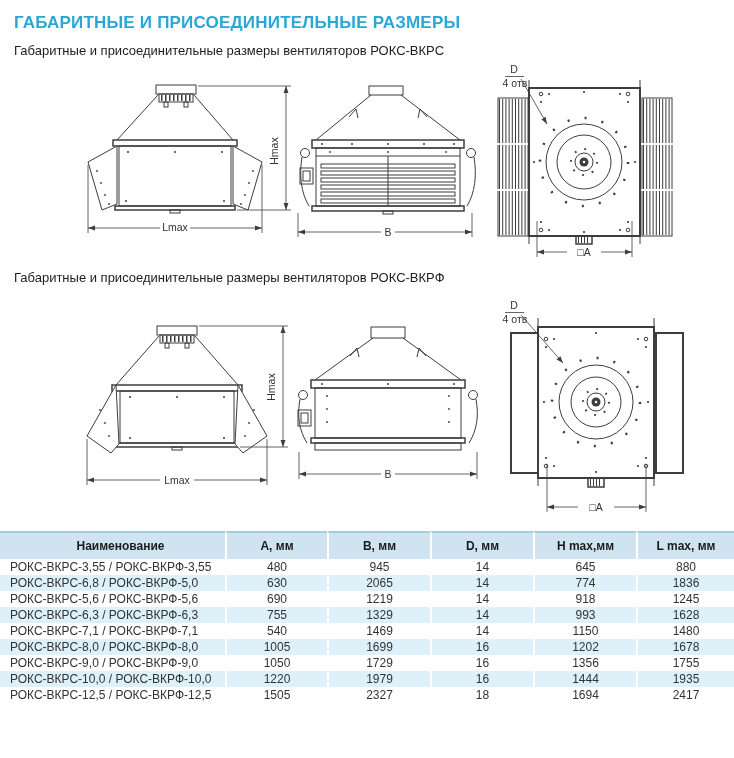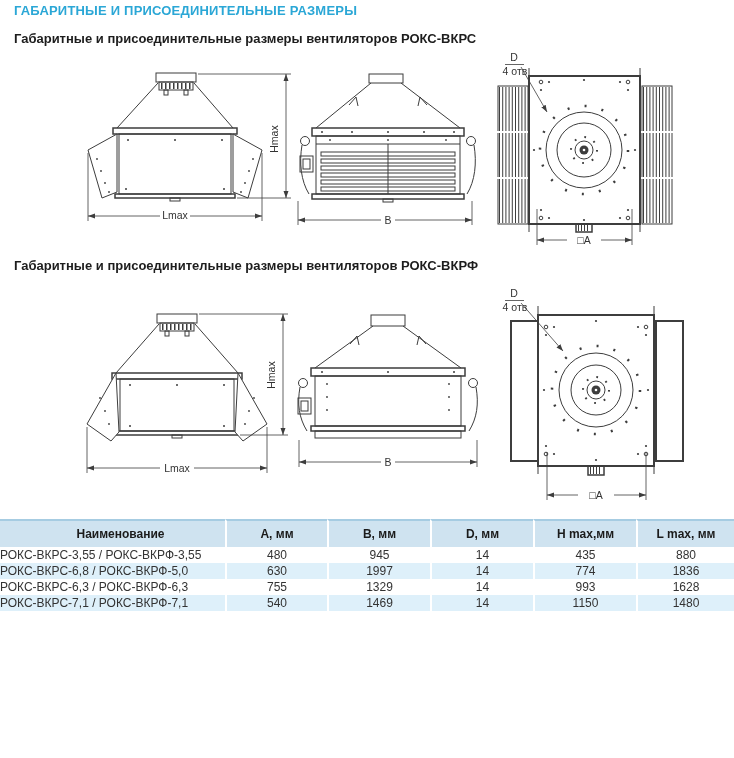--- a/index.html
+++ b/index.html
@@ -1,32 +1,32 @@
 <!DOCTYPE html>
 <html style="--accent: #2ba7d6; --table-header-bg: #cfe3f0; --table-stripe-bg: #def0fa; --table-top-border: #a6cce2; --line-color: #3d3d3d;"><head>
 <meta charset="utf-8">
 <style>
   html,body{margin:0;padding:0;background:#fff;}
   body{width:734px;height:758px;overflow:hidden;font-family:"Liberation Sans",sans-serif;position:relative;}
-  h1{margin:0 14px 0;font-size:13px;line-height:22px;font-weight:bold;color:var(--accent,#2ba7d6);letter-spacing:.2px;}
-  h2{margin:8px 14px 2px;font-size:13px;line-height:17px;font-weight:bold;color:#1d1d1d;}
+  h1{margin:12px 14px 0;font-size:17px;line-height:22px;font-weight:bold;color:var(--accent,#2ba7d6);letter-spacing:.2px;}
+  h2{margin:8px 14px 2px;font-size:13px;line-height:17px;font-weight:normal;color:#1d1d1d;}
   svg{display:block;}
   svg text{font-family:"Liberation Sans",sans-serif;font-size:10.5px;fill:#333;}
   .ln{stroke:#3d3d3d;stroke-width:1;fill:none;}
   .ln15{stroke-width:1.5;}
   .ln2{stroke-width:2;}
   .dim{stroke:#3d3d3d;stroke-width:.8;fill:none;}
   .dot{fill:#3d3d3d;stroke:none;}
   .hatch{stroke:#3d3d3d;fill:none;}
   .wl{stroke:#fff;stroke-width:2;fill:none;}
   .fillw{fill:#fff;}
   table{width:734px;margin-top:5px;border-collapse:separate;border-spacing:0;font-size:12px;color:#333;table-layout:fixed;}
   thead th{background:var(--table-header-bg,#cfe3f0);border-top:2px solid var(--table-top-border,#a6cce2);height:26px;font-weight:bold;color:#1b1b1b;text-align:center;padding:0;}
   tbody td{height:16px;line-height:16px;text-align:center;padding:0;white-space:nowrap;overflow:hidden;}
-  tbody td:first-child{text-align:left;padding-left:0;}
+  tbody td:first-child{text-align:left;padding-left:10px;}
   thead th:first-child{padding-left:16px;margin-left:30px;}
   th + th, td + td{border-left:2px solid #fff;}
   tbody tr:nth-child(even){background:var(--table-stripe-bg,#def0fa);}
 </style>
 </head>
 <body>
 
 <h1>ГАБАРИТНЫЕ И ПРИСОЕДИНИТЕЛЬНЫЕ РАЗМЕРЫ</h1>
 
 <h2>Габаритные и присоединительные размеры вентиляторов РОКС-ВКРС</h2>
@@ -302,41 +302,81 @@
       <th>Н max,мм</th>
       <th>L max, мм</th>
     </tr>
   </thead>
   <tbody>
       <tr>
         <td>РОКС-ВКРС-3,55 / РОКС-ВКРФ-3,55</td>
         <td>480</td>
         <td>945</td>
         <td>14</td>
-        <td>435</td>
+        <td>645</td>
         <td>880</td>
       </tr>
       <tr>
         <td>РОКС-ВКРС-6,8 / РОКС-ВКРФ-5,0</td>
         <td>630</td>
-        <td>1997</td>
+        <td>2065</td>
         <td>14</td>
         <td>774</td>
         <td>1836</td>
+      </tr>
+      <tr>
+        <td>РОКС-ВКРС-5,6 / РОКС-ВКРФ-5,6</td>
+        <td>690</td>
+        <td>1219</td>
+        <td>14</td>
+        <td>918</td>
+        <td>1245</td>
       </tr>
       <tr>
         <td>РОКС-ВКРС-6,3 / РОКС-ВКРФ-6,3</td>
         <td>755</td>
         <td>1329</td>
         <td>14</td>
         <td>993</td>
         <td>1628</td>
       </tr>
       <tr>
         <td>РОКС-ВКРС-7,1 / РОКС-ВКРФ-7,1</td>
         <td>540</td>
         <td>1469</td>
         <td>14</td>
         <td>1150</td>
         <td>1480</td>
       </tr>
+      <tr>
+        <td>РОКС-ВКРС-8,0 / РОКС-ВКРФ-8,0</td>
+        <td>1005</td>
+        <td>1699</td>
+        <td>16</td>
+        <td>1202</td>
+        <td>1678</td>
+      </tr>
+      <tr>
+        <td>РОКС-ВКРС-9,0 / РОКС-ВКРФ-9,0</td>
+        <td>1050</td>
+        <td>1729</td>
+        <td>16</td>
+        <td>1356</td>
+        <td>1755</td>
+      </tr>
+      <tr>
+        <td>РОКС-ВКРС-10,0 / РОКС-ВКРФ-10,0</td>
+        <td>1220</td>
+        <td>1979</td>
+        <td>16</td>
+        <td>1444</td>
+        <td>1935</td>
+      </tr>
+      <tr>
+        <td>РОКС-ВКРС-12,5 / РОКС-ВКРФ-12,5</td>
+        <td>1505</td>
+        <td>2327</td>
+        <td>18</td>
+        <td>1694</td>
+        <td>2417</td>
+      </tr>
     </tbody>
 </table>
 
 </body></html>

